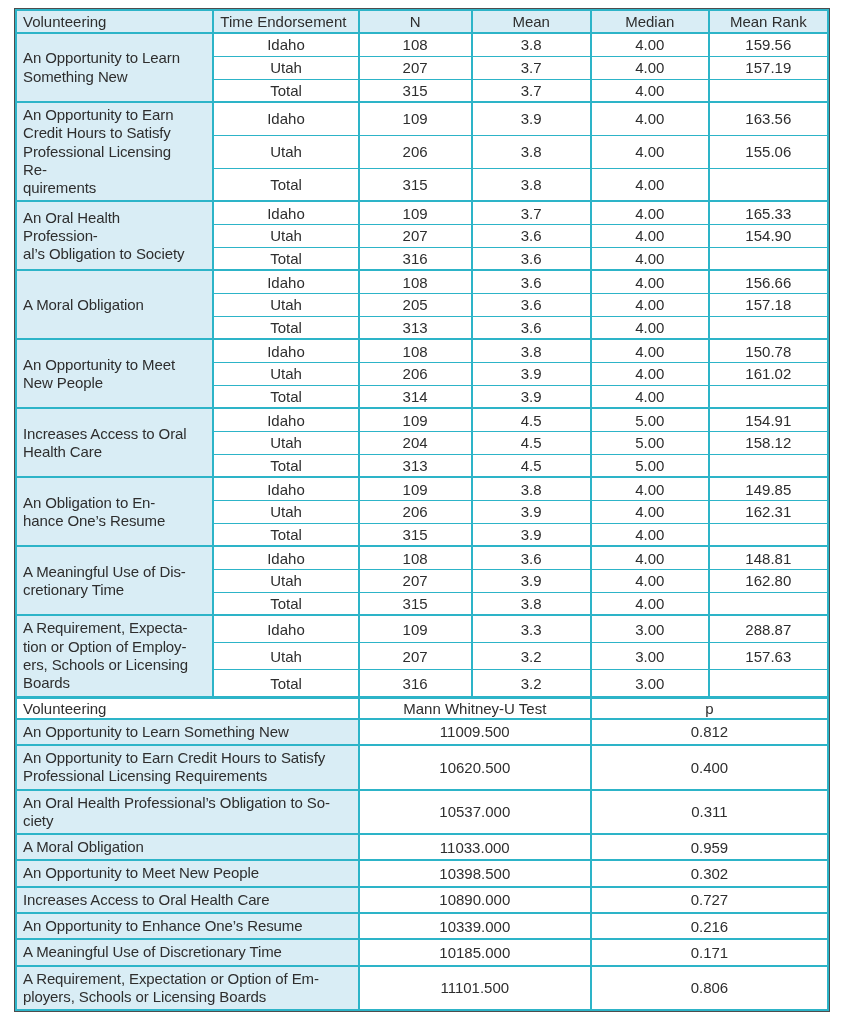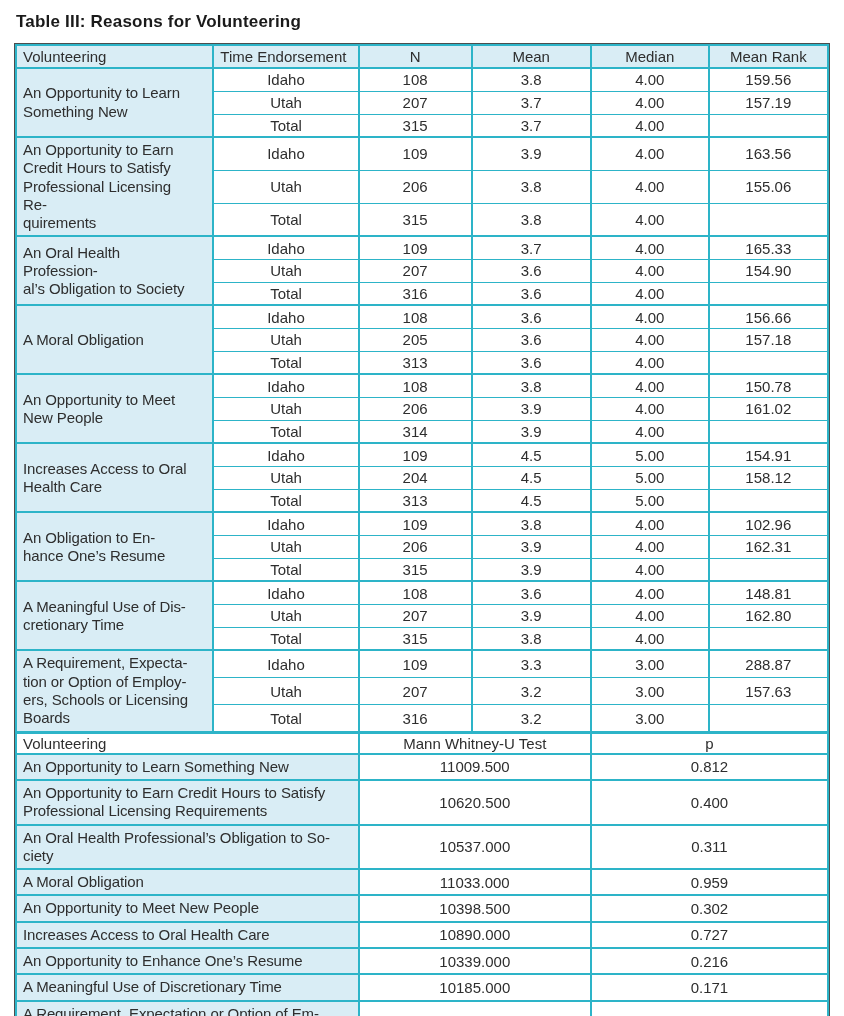--- a/index.html
+++ b/index.html
@@ -82,21 +82,20 @@
   }
   tbody:last-child tr:last-child td{
     border-bottom-width:2px;
   }
 </style>
 </head>
 <body>
 
 <div class="page">
 
-  <div class="doc-title">Table III: Reasons for Volunteering</div>
 
   <div class="table-wrap">
     <table>
       <colgroup>
         <col style="width:24.3%">
         <col style="width:17.9%">
         <col style="width:13.9%">
         <col style="width:14.7%">
         <col style="width:14.5%">
         <col style="width:14.7%">
@@ -253,21 +252,21 @@
             <td class="val-cell">5.00</td>
             <td class="val-cell"></td>
           </tr>
           <tr class="group-start">
             <td class="label-cell" rowspan="3">An Obligation to En-
 hance One’s Resume</td>
             <td class="val-cell">Idaho</td>
             <td class="val-cell">109</td>
             <td class="val-cell">3.8</td>
             <td class="val-cell">4.00</td>
-            <td class="val-cell">102.96</td>
+            <td class="val-cell">149.85</td>
           </tr>
           <tr>
             <td class="val-cell">Utah</td>
             <td class="val-cell">206</td>
             <td class="val-cell">3.9</td>
             <td class="val-cell">4.00</td>
             <td class="val-cell">162.31</td>
           </tr>
           <tr>
             <td class="val-cell">Total</td>

